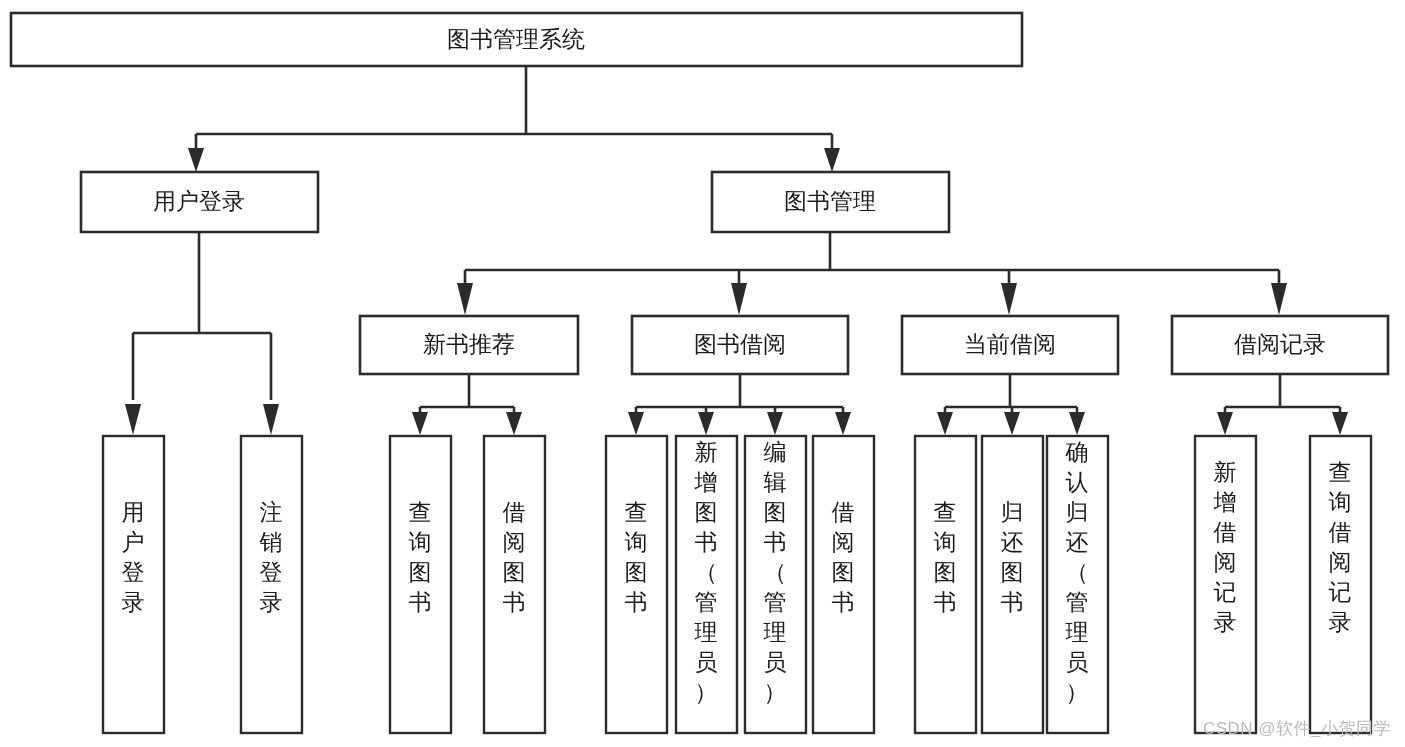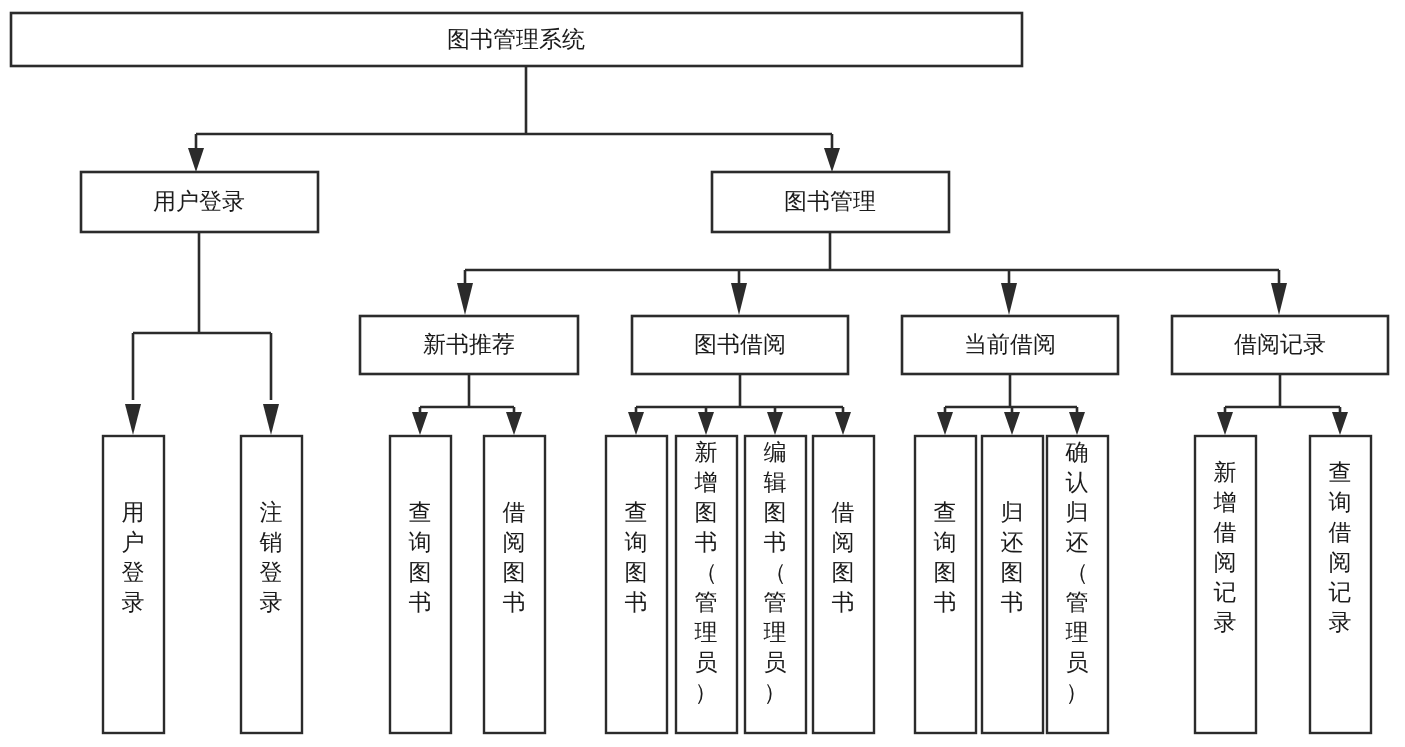--- a/index.html
+++ b/index.html
@@ -220,13 +220,14 @@
       <text class="vlabel" x="1225" y="480"><tspan x="1225" dy="0">新</tspan><tspan x="1225" dy="30">增</tspan><tspan x="1225" dy="30">借</tspan><tspan x="1225" dy="30">阅</tspan><tspan x="1225" dy="30">记</tspan><tspan x="1225" dy="30">录</tspan></text>
     </g>
 
     <g>
       <rect class="node-rect leaf" x="1310" y="436" width="61" height="297"></rect>
       <text class="vlabel" x="1340" y="480"><tspan x="1340" dy="0">查</tspan><tspan x="1340" dy="30">询</tspan><tspan x="1340" dy="30">借</tspan><tspan x="1340" dy="30">阅</tspan><tspan x="1340" dy="30">记</tspan><tspan x="1340" dy="30">录</tspan></text>
     </g>
 
   </svg>
 
+  <div class="watermark">CSDN @软件_小贺同学</div>
 </div>
 
 </body></html>

